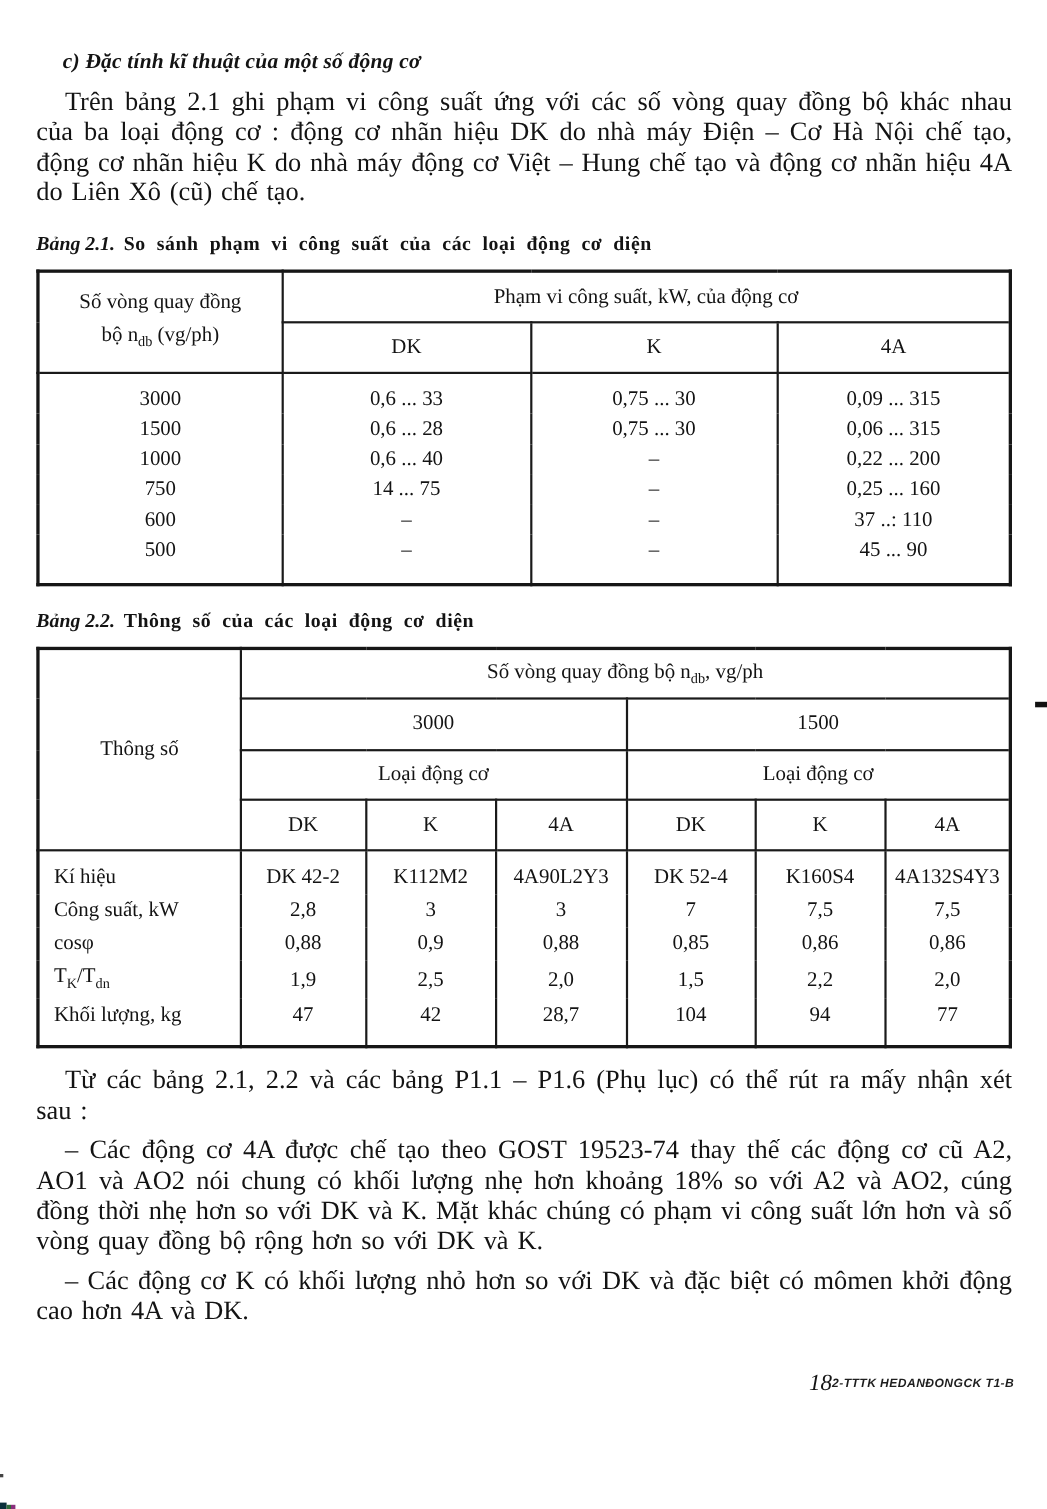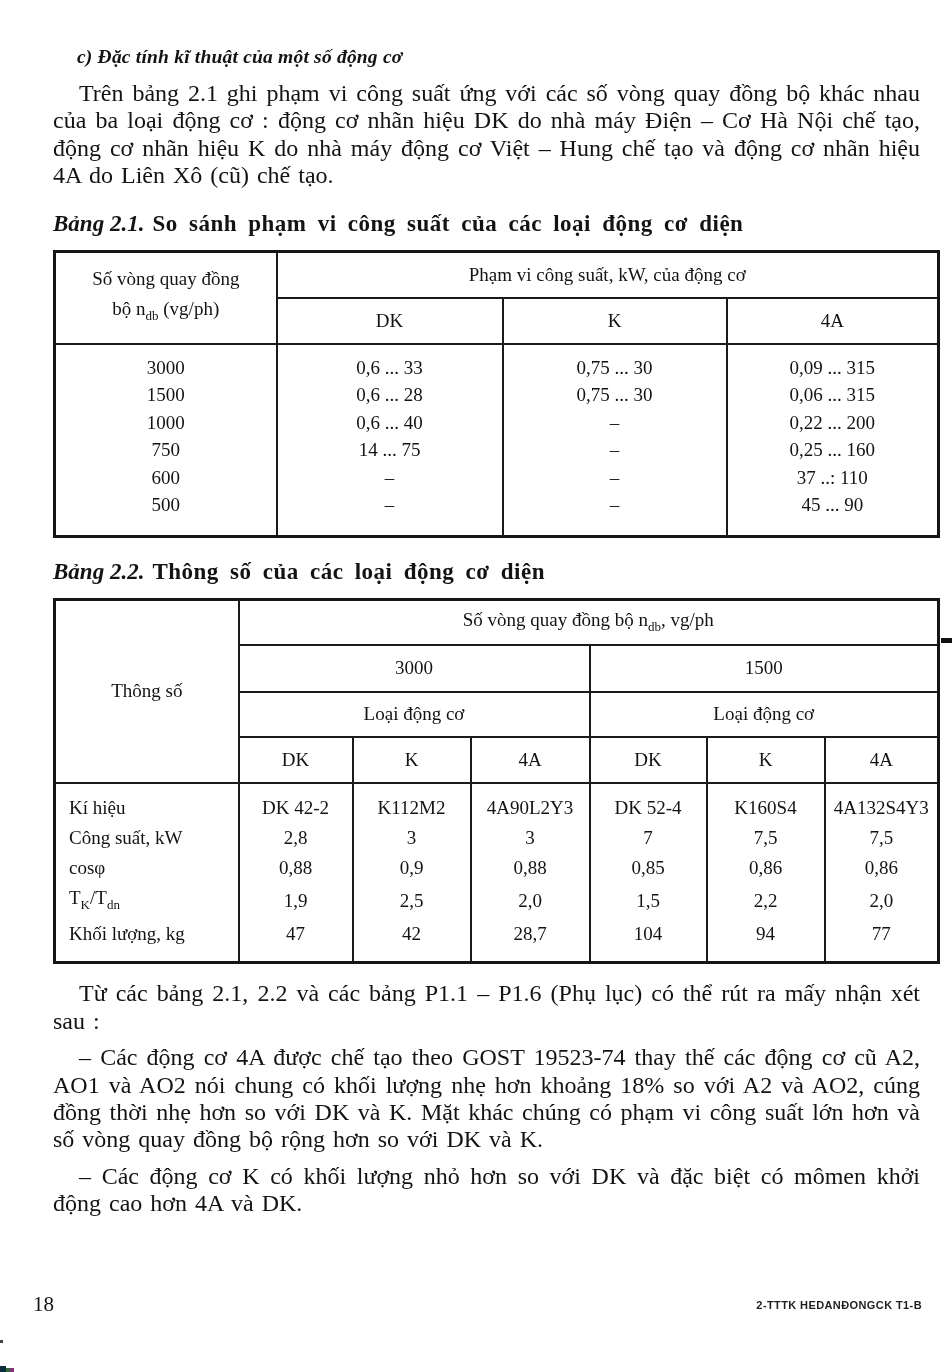--- a/index.html
+++ b/index.html
@@ -1,32 +1,32 @@
 <!DOCTYPE html>
 <html><head>
 <meta charset="utf-8">
 <style>
   html,body { margin:0; padding:0; }
   body {
     width:952px; height:1372px; background:#ffffff; position:relative;
     font-family:"Liberation Serif","DejaVu Serif",serif; color:#131313;
     overflow:hidden;
   }
-  .page { padding:46px 32px 0 33px;margin-left:20px; }
+  .page { padding:46px 32px 0 33px; }
 
   .section-heading {
     font-size:19.5px; font-weight:bold; font-style:italic;
     margin:0 0 0 24px; letter-spacing:0.2px;
   }
   p.bodytext {
     font-size:24px; line-height:27.4px; text-align:justify;
     margin:12px 0 0 0; text-indent:26px; word-spacing:2px;
   }
 
-  .caption { margin:21px 0 0 0; font-size:23px; white-space:nowrap; }
+  .caption { margin:21px 0 0 0; font-size:18px; white-space:nowrap; }
   .caption .cap-label { font-style:italic; font-weight:bold; margin-right:8px; }
   .caption .cap-text { font-weight:bold; letter-spacing:0.5px; word-spacing:5px; }
 
   table.scan { border-collapse:collapse; margin-top:13px; width:887px; table-layout:fixed; }
   table.scan { border:3px solid #161616; }
   table.scan td { border:2px solid #1a1a1a; text-align:center; font-size:19px; padding:0; }
   sub { font-size:13px; }
 
   
   .t1 td.spanhead { height:44px; }
@@ -40,22 +40,22 @@
   .t2 td.spanhead { height:43px; }
   .t2 tr.hrow2 td { height:45px; }
   .t2 tr.hrow3 td { height:43px; }
   .t2 tr.hrow4 td { height:44px; }
   .t2 tr.brow td { border-top:none; border-bottom:none; height:30px; line-height:30px; }
   .t2 tr.brow-first td { padding-top:9px; }
   .t2 tr.brow-last td { padding-bottom:12px; }
   .t2 td.rowlabel { text-align:left; padding-left:13px; }
 
   .footer {
-    position:absolute; left:33px; right:30px; top:1292px;
-    display:flex; justify-content:space-between; align-items:center;
+    position:absolute; left:33px; right:30px; top:1245px;
+    display:flex; justify-content:flex-end; align-items:center;font-style:italic;
   }
   .page-number { font-size:21px; }
   .footer-note {
     font-family:"Liberation Sans","DejaVu Sans",sans-serif;
     font-size:11px; letter-spacing:0.4px; color:#1e1e1e; font-weight:bold;
   }
 
   .artifact { position:absolute; }
 </style>
 </head>

